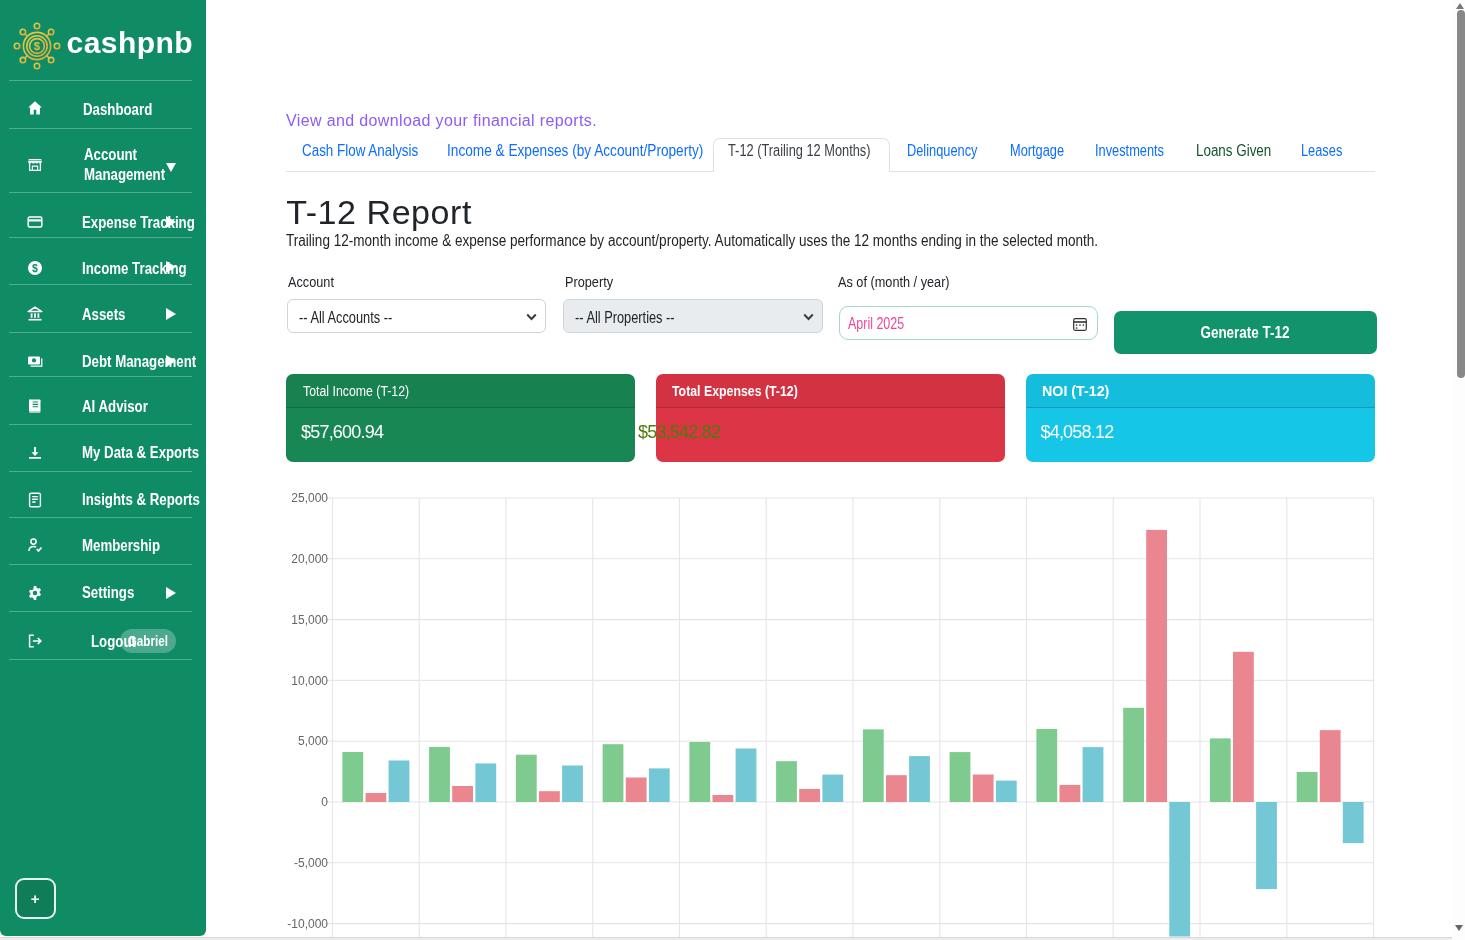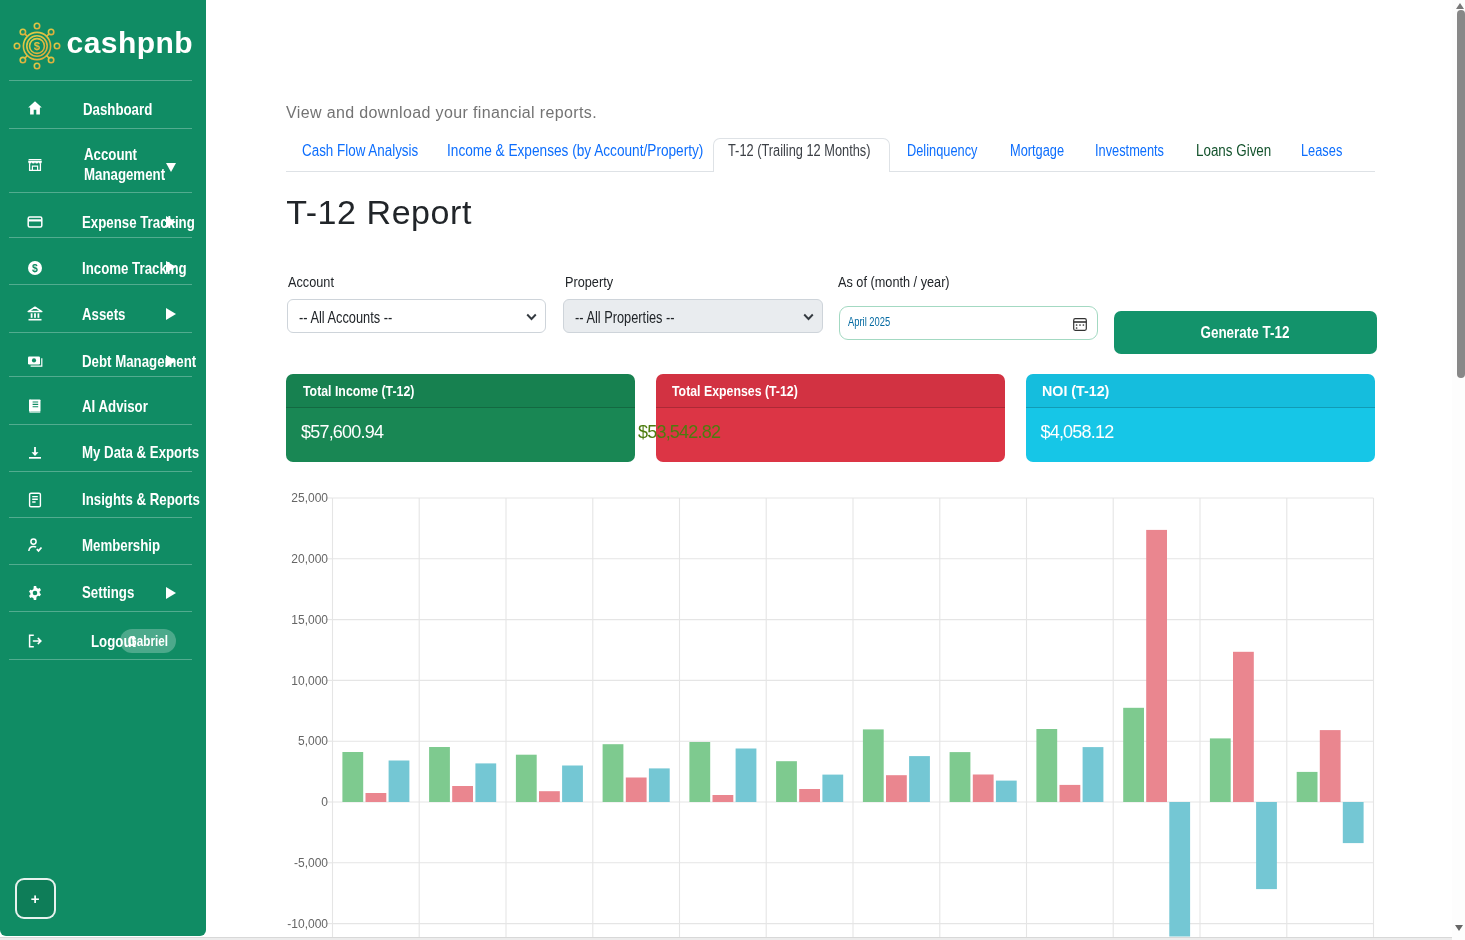--- a/index.html
+++ b/index.html
@@ -138,62 +138,63 @@
 <div class="sitem" style="left:49.8px;top:583.3px"><span class="cx">Settings</span></div>
 <div class="sarrow" style="left:165.5px;top:586.5px"></div>
 <div class="sic" style="top:632.7px"><svg viewBox="0 0 16 16" fill="none" stroke="#fff" stroke-width="1.5">
           <path d="M6.8 2.2H2.6v11.6h4.2"></path>
           <path d="M6.4 8h7.2M11.2 5.4 13.9 8l-2.7 2.6" stroke-linecap="round"></path>
         </svg></div>
 <div class="sitem" style="left:58.7px;top:632.0px"><span class="cx">Logout</span></div>
 <div class="abs" style="left:120.2px;top:629.1px;width:56px;height:23.7px;background:rgba(255,255,255,0.25);border-radius:12px;color:#fff;font-weight:bold;font-size:15px;line-height:23.7px;text-align:center"><span class="cx" style="transform-origin:50% 50%">Gabriel</span></div>
 <div class="abs" style="left:14.5px;top:877.6px;width:41.5px;height:41.5px;background:#0E7D58;border:2px solid rgba(255,255,255,0.9);border-radius:9px;color:#fff;font-size:15px;line-height:38px;text-align:center;font-weight:bold">+</div>
 </div>
-<div class="abs" style="left:286px;top:105px;font-size:16px;line-height:1;color:#737373;letter-spacing:0.37px">View and download your financial reports.</div>
+<div class="abs" style="left:286px;top:113px;font-size:16px;line-height:1;color:#8b5cf6;letter-spacing:0.37px">View and download your financial reports.</div>
 <div class="abs" style="left:286px;top:171px;width:1089px;height:1px;background:#dee2e6"></div>
 <div class="abs" style="left:713px;top:137.5px;width:177px;height:34.5px;background:#fff;border:1px solid #dee2e6;border-bottom:none;border-radius:7px 7px 0 0"></div>
 <div class="abs" style="left:301.5px;top:143.1px;font-size:16px;line-height:1;color:#0d6efd"><span class="cx" style="transform:scaleX(0.838)">Cash Flow Analysis</span></div>
 <div class="abs" style="left:447.0px;top:143.1px;font-size:16px;line-height:1;color:#0d6efd"><span class="cx" style="transform:scaleX(0.853)">Income &amp; Expenses (by Account/Property)</span></div>
 <div class="abs" style="left:728.2px;top:143.1px;font-size:16px;line-height:1;color:#3d4147"><span class="cx" style="transform:scaleX(0.8)">T-12 (Trailing 12 Months)</span></div>
 <div class="abs" style="left:906.7px;top:143.1px;font-size:16px;line-height:1;color:#0d6efd"><span class="cx" style="transform:scaleX(0.8)">Delinquency</span></div>
 <div class="abs" style="left:1010.1px;top:143.1px;font-size:16px;line-height:1;color:#0d6efd"><span class="cx" style="transform:scaleX(0.8)">Mortgage</span></div>
 <div class="abs" style="left:1095.4px;top:143.1px;font-size:16px;line-height:1;color:#0d6efd"><span class="cx" style="transform:scaleX(0.8)">Investments</span></div>
 <div class="abs" style="left:1196.3px;top:143.1px;font-size:16px;line-height:1;color:#14532d"><span class="cx" style="transform:scaleX(0.838)">Loans Given</span></div>
 <div class="abs" style="left:1300.7px;top:143.1px;font-size:16px;line-height:1;color:#0d6efd"><span class="cx" style="transform:scaleX(0.8)">Leases</span></div>
 <div class="abs" style="left:286.3px;top:194.9px;font-size:34px;line-height:1;color:#212529;letter-spacing:0.55px">T-12 Report</div>
+<div class="abs" style="left:285.8px;top:233.1px;font-size:16px;line-height:1;color:#212529"><span class="cx" id="desc" style="transform:scaleX(0.847)">Trailing 12-month income &amp; expense performance by account/property. Automatically uses the 12 months ending in the selected month.</span></div>
 <div class="abs" style="left:288px;top:274.4px;font-size:15.5px;line-height:1;color:#212529"><span class="cx" style="transform:scaleX(0.82)">Account</span></div>
 <div class="abs" style="left:564.8px;top:274.4px;font-size:15.5px;line-height:1;color:#212529"><span class="cx" style="transform:scaleX(0.82)">Property</span></div>
 <div class="abs" style="left:837.8px;top:274.4px;font-size:15.5px;line-height:1;color:#212529"><span class="cx" style="transform:scaleX(0.82)">As of (month / year)</span></div>
 <div class="abs" style="left:287px;top:299px;width:259px;height:34px;background:#fff;border:1px solid #ced4da;border-radius:6px"></div>
 <div class="abs" style="left:299px;top:309.5px;font-size:16px;line-height:1;color:#212529;z-index:2"><span class="cx" style="transform:scaleX(0.80)">-- All Accounts --</span></div>
 <svg class="abs" style="left:525.5px;top:313px" width="11" height="8" viewBox="0 0 11 8">
       <path d="M1.2 1.5 5.5 6l4.3-4.5" fill="none" stroke="#343a40" stroke-width="1.9"></path>
     </svg>
 <div class="abs" style="left:563px;top:299px;width:260px;height:34px;background:#e9ecef;border:1px solid #ced4da;border-radius:6px"></div>
 <div class="abs" style="left:575px;top:309.5px;font-size:16px;line-height:1;color:#212529;z-index:2"><span class="cx" style="transform:scaleX(0.80)">-- All Properties --</span></div>
 <svg class="abs" style="left:802.5px;top:313px" width="11" height="8" viewBox="0 0 11 8">
       <path d="M1.2 1.5 5.5 6l4.3-4.5" fill="none" stroke="#343a40" stroke-width="1.9"></path>
     </svg>
 <div class="abs" style="left:839px;top:306px;width:259px;height:34px;background:#fff;border:1px solid #a3d9c2;border-radius:9px"></div>
-<div class="abs" style="left:847.8px;top:315.6px;font-size:12px;line-height:1;color:#0369a1;z-index:2"><span class="cx" style="transform:scaleX(0.78)">April 2025</span></div>
+<div class="abs" style="left:847.8px;top:315.6px;font-size:16px;line-height:1;color:#ec4899;z-index:2"><span class="cx" style="transform:scaleX(0.78)">April 2025</span></div>
 <svg class="abs" style="left:1073px;top:317.5px" width="14" height="13" viewBox="0 0 14 13" fill="none" stroke="#333" stroke-width="1.2">
 <rect x="0.7" y="0.7" width="12.6" height="11.6" rx="1.5"></rect>
       <path d="M0.7 4h12.6" stroke-width="1.6"></path>
 <g stroke="none" fill="#333">
         <circle cx="3.6" cy="7" r="0.85"></circle>
         <circle cx="7" cy="7" r="0.85"></circle>
         <circle cx="10.4" cy="7" r="0.85"></circle>
         <circle cx="3.6" cy="10" r="0.85"></circle>
       </g>
     </svg>
 <div class="abs" style="left:1114px;top:310.8px;width:262.7px;height:42.8px;background:#13936B;border-radius:7px"></div>
 <div class="abs" style="left:1114px;top:324.5px;width:262.7px;text-align:center;font-size:16px;font-weight:bold;line-height:1;color:#fff"><span class="cx" style="transform:scaleX(0.84);transform-origin:50% 50%">Generate T-12</span></div>
 <div class="abs" style="left:286.0px;top:374px;width:349px;height:88px;background:#198754;border-radius:7px"></div>
 <div class="abs" style="left:286.0px;top:374px;width:349px;height:34px;background:rgba(0,0,0,0.045);border-bottom:1px solid rgba(0,0,0,0.18);border-radius:7px 7px 0 0"></div>
-<div class="abs" style="left:302.5px;top:383.2px;font-size:15.5px;font-weight:bold;line-height:1;color:#fff"><span class="cx" style="transform:scaleX(0.795)">Total Income (T-12)</span></div>
+<div class="abs" style="left:302.5px;top:383.2px;font-size:15.5px;font-weight:normal;line-height:1;color:#fff"><span class="cx" style="transform:scaleX(0.795)">Total Income (T-12)</span></div>
 <div class="abs" style="left:301.0px;top:423.4px;font-size:18px;line-height:1;color:#fff;letter-spacing:-0.8px">$57,600.94</div>
 <div class="abs" style="left:655.75px;top:374px;width:349.25px;height:88px;background:#dc3545;border-radius:7px"></div>
 <div class="abs" style="left:655.75px;top:374px;width:349.25px;height:34px;background:rgba(0,0,0,0.045);border-bottom:1px solid rgba(0,0,0,0.18);border-radius:7px 7px 0 0"></div>
 <div class="abs" style="left:672.2px;top:383.2px;font-size:15.5px;font-weight:bold;line-height:1;color:#fff"><span class="cx" style="transform:scaleX(0.795)">Total Expenses (T-12)</span></div>
 <div class="abs" style="left:638px;top:423.4px;font-size:18px;line-height:1;color:#4d7c0f;letter-spacing:-0.8px">$53,542.82</div>
 <div class="abs" style="left:1025.5px;top:374px;width:349.3px;height:88px;background:#16C6E7;border-radius:7px"></div>
 <div class="abs" style="left:1025.5px;top:374px;width:349.3px;height:34px;background:rgba(0,0,0,0.045);border-bottom:1px solid rgba(0,0,0,0.18);border-radius:7px 7px 0 0"></div>
 <div class="abs" style="left:1042.0px;top:383.2px;font-size:15.5px;font-weight:bold;line-height:1;color:#fff"><span class="cx" style="transform:scaleX(0.92)">NOI (T-12)</span></div>
 <div class="abs" style="left:1040.5px;top:423.4px;font-size:18px;line-height:1;color:#fff;letter-spacing:-0.8px">$4,058.12</div>
 <svg style="position:absolute;left:280px;top:490px" width="1172" height="447" viewBox="280 490 1172 447">

